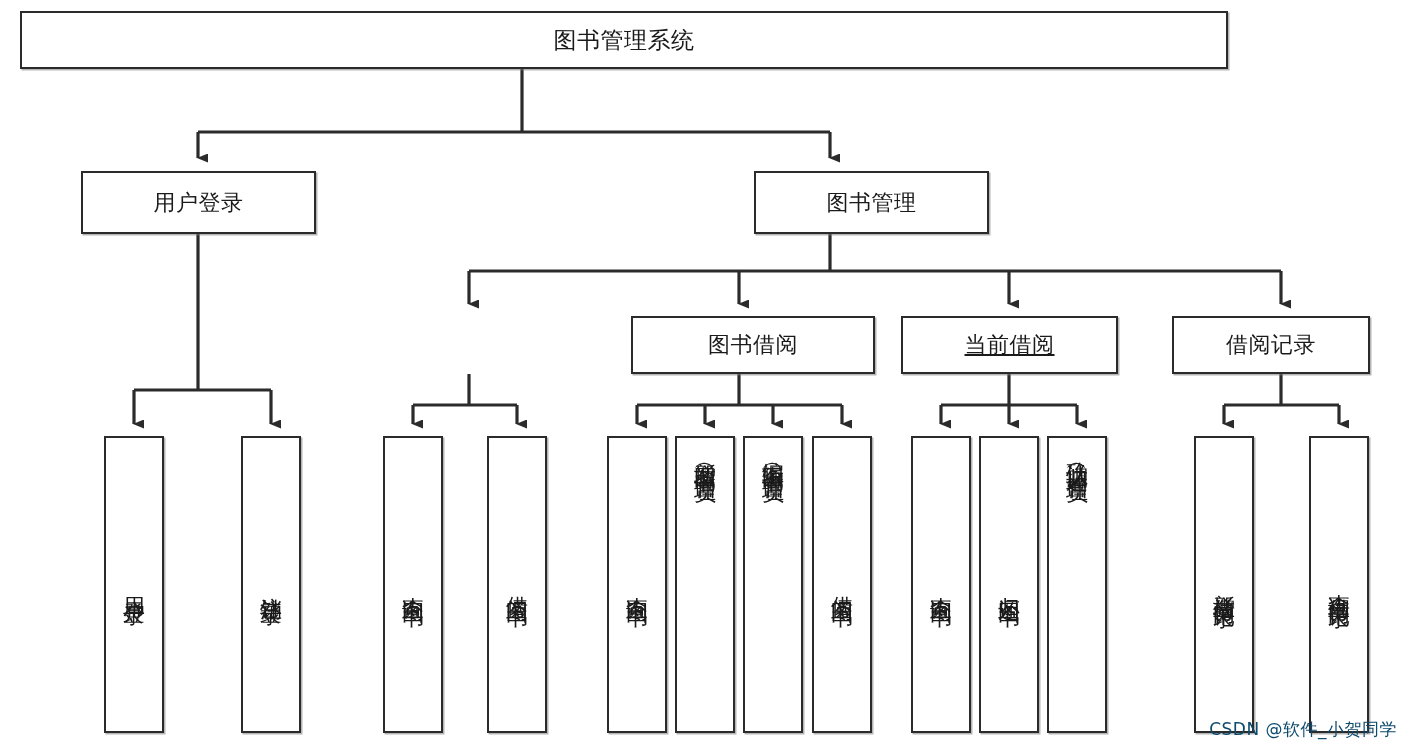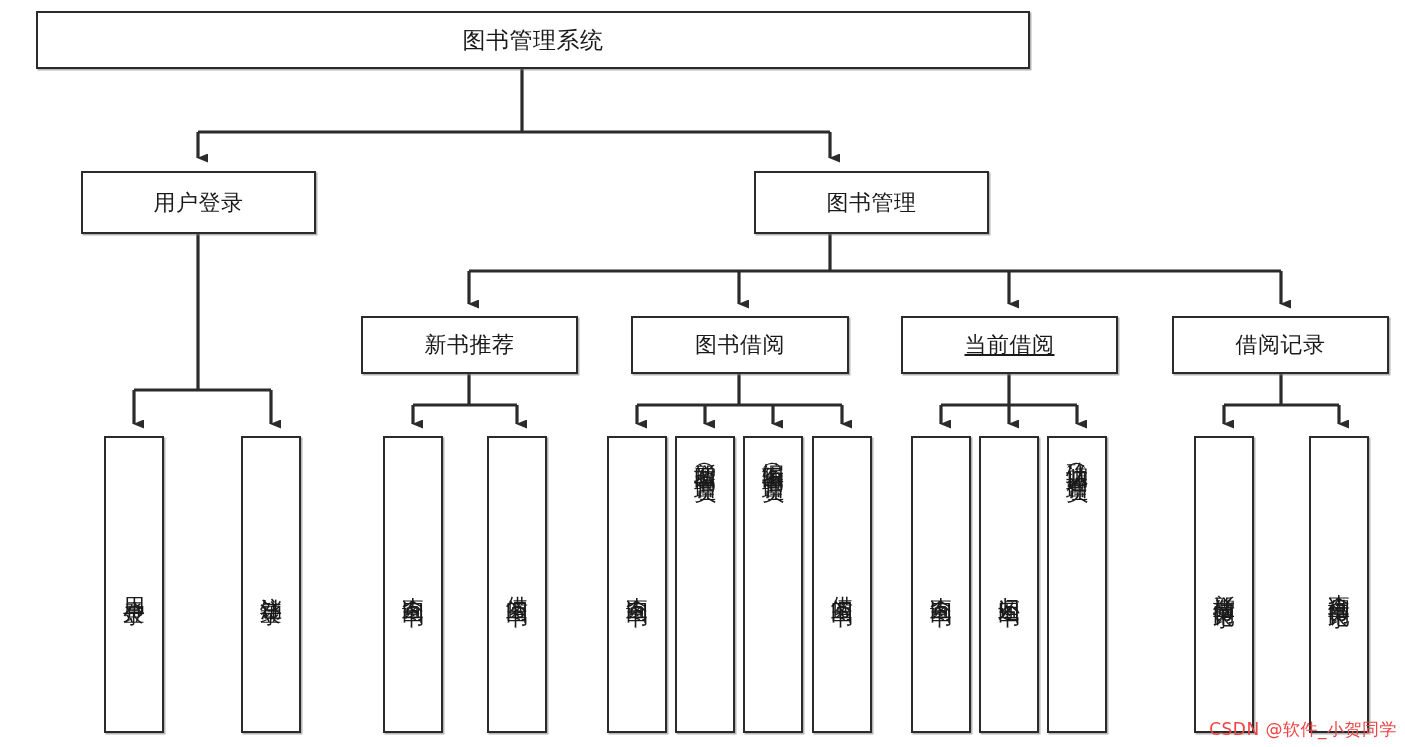--- a/index.html
+++ b/index.html
@@ -65,21 +65,21 @@
   
   .node.leaf.centered {
     align-items: center;
     padding-top: 0;
   }
   .watermark {
     position: absolute;
     right: 8px;
     bottom: 6px;
     font-size: 17px;
-    color: #ef4444;
+    color: #0c4a6e;
     letter-spacing: 0.5px;
     white-space: nowrap;
     user-select: none;
   }
 </style>
 </head>
 <body>
 
 <div id="diagram-root">
 
@@ -126,45 +126,42 @@
       <path d="M 1009 405 L 1009 424" marker-end="url(#arrowhead)"></path>
       <path d="M 1077 405 L 1077 424" marker-end="url(#arrowhead)"></path>
 
       <path d="M 1281 374 L 1281 405"></path>
       <path d="M 1224 405 L 1339 405"></path>
       <path d="M 1224 405 L 1224 424" marker-end="url(#arrowhead)"></path>
       <path d="M 1339 405 L 1339 424" marker-end="url(#arrowhead)"></path>
     </g>
   </svg>
 
-  <div class="node level-root" style="left:36px; top:11px; width:994px; height:58px;">
+  <div class="node level-root" style="left:20px; top:11px; width:1208px; height:58px;">
     <span class="node-label">图书管理系统</span>
   </div>
 
   <div class="node level-branch" style="left:81px; top:171px; width:235px; height:63px;">
     <span class="node-label">用户登录</span>
   </div>
 
   <div class="node level-branch" style="left:712px; top:171px; width:235px; height:63px;margin-left:42px;">
     <span class="node-label">图书管理</span>
   </div>
 
-  <div class="node level-branch" style="left:361px; top:316px; width:217px; height:58px;">
-    <span class="node-label">新书推荐</span>
-  </div>
-
-  <div class="node level-branch" style="left:631px; top:316px; width:218px; height:58px;">
+
+  <div class="node level-branch" style="left:631px; top:316px; width:244px; height:58px;">
     <span class="node-label">图书借阅</span>
   </div>
 
   <div class="node level-branch" style="left:901px; top:316px; width:217px; height:58px;text-decoration:underline;">
     <span class="node-label">当前借阅</span>
   </div>
 
-  <div class="node level-branch" style="left:1172px; top:316px; width:217px; height:58px;">
+  <div class="node level-branch" style="left:1172px; top:316px; width:198px; height:58px;">
     <span class="node-label">借阅记录</span>
   </div>
 
   <div class="node leaf centered" style="left:104px; top:436px; width:60px; height:297px;">
     <span class="node-label">用户登录</span>
   </div>
   <div class="node leaf centered" style="left:241px; top:436px; width:60px; height:297px;">
     <span class="node-label">注销登录</span>
   </div>
 

